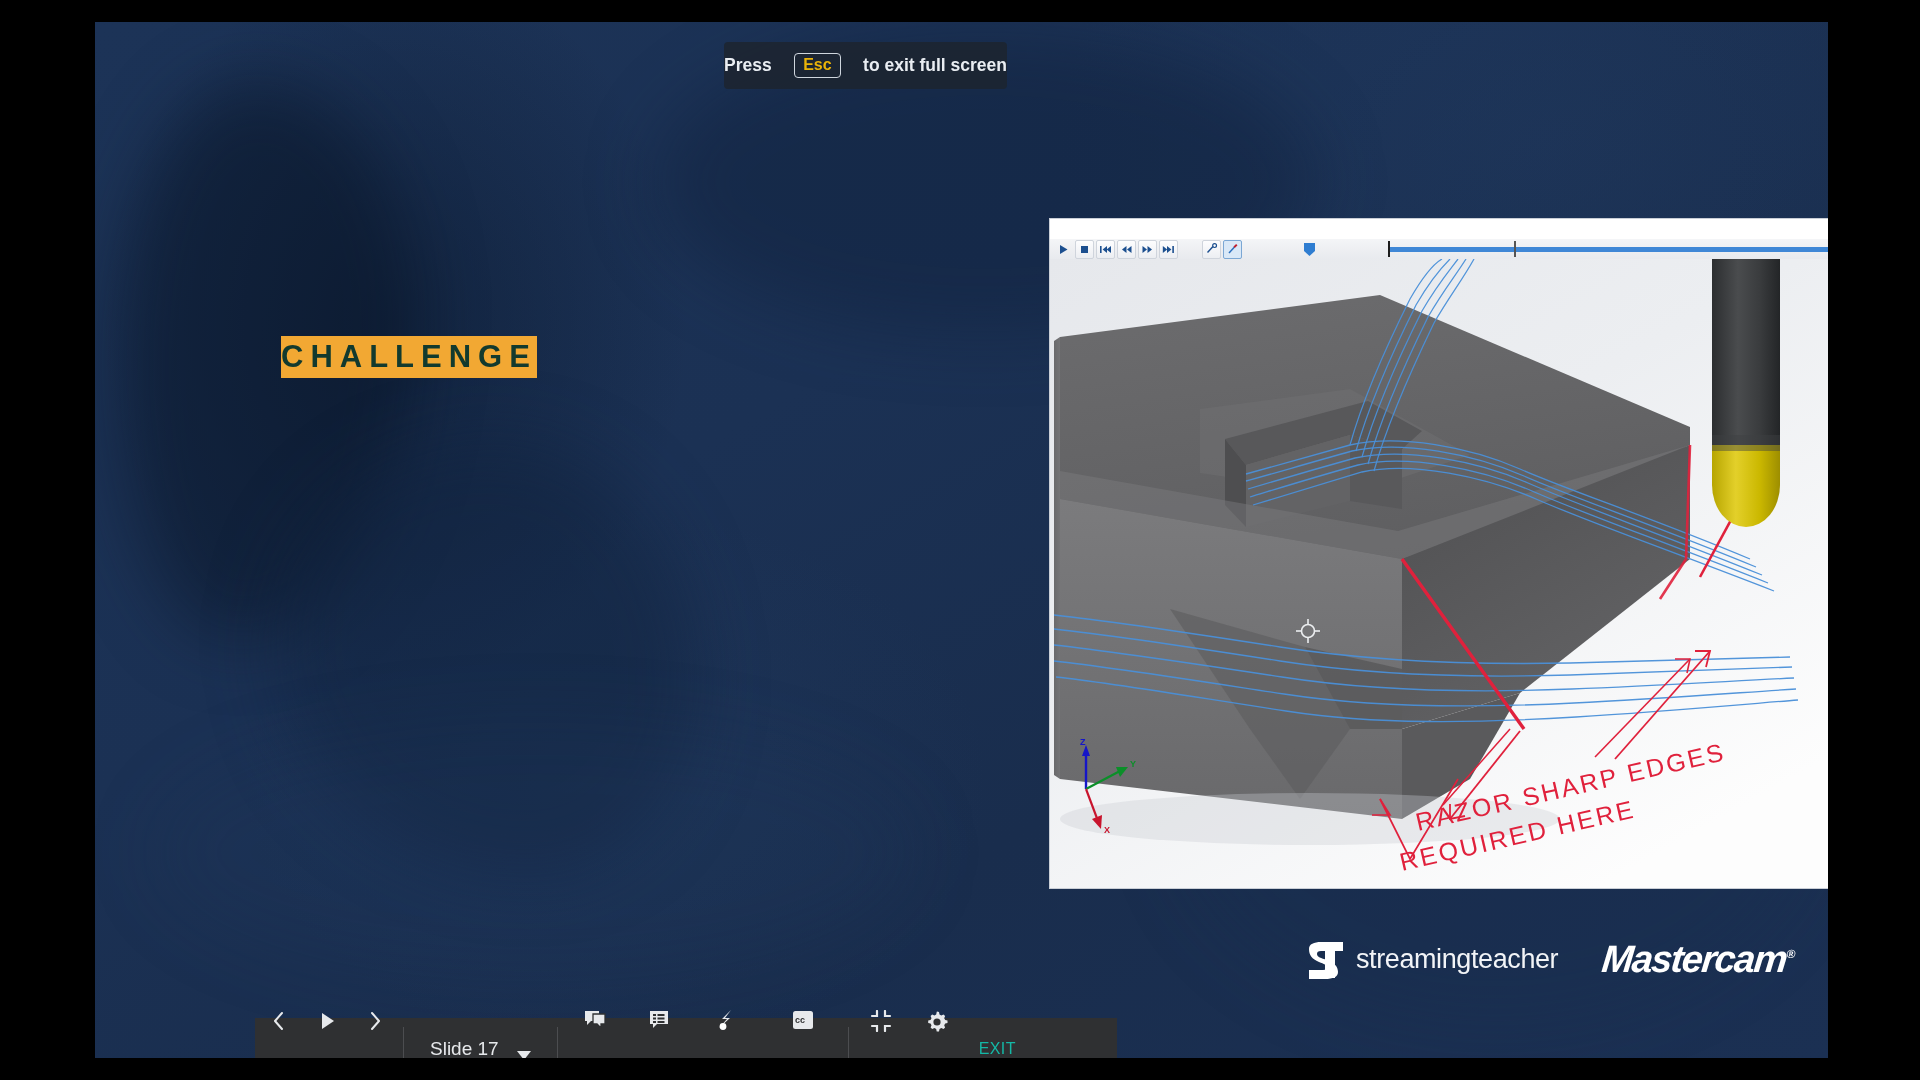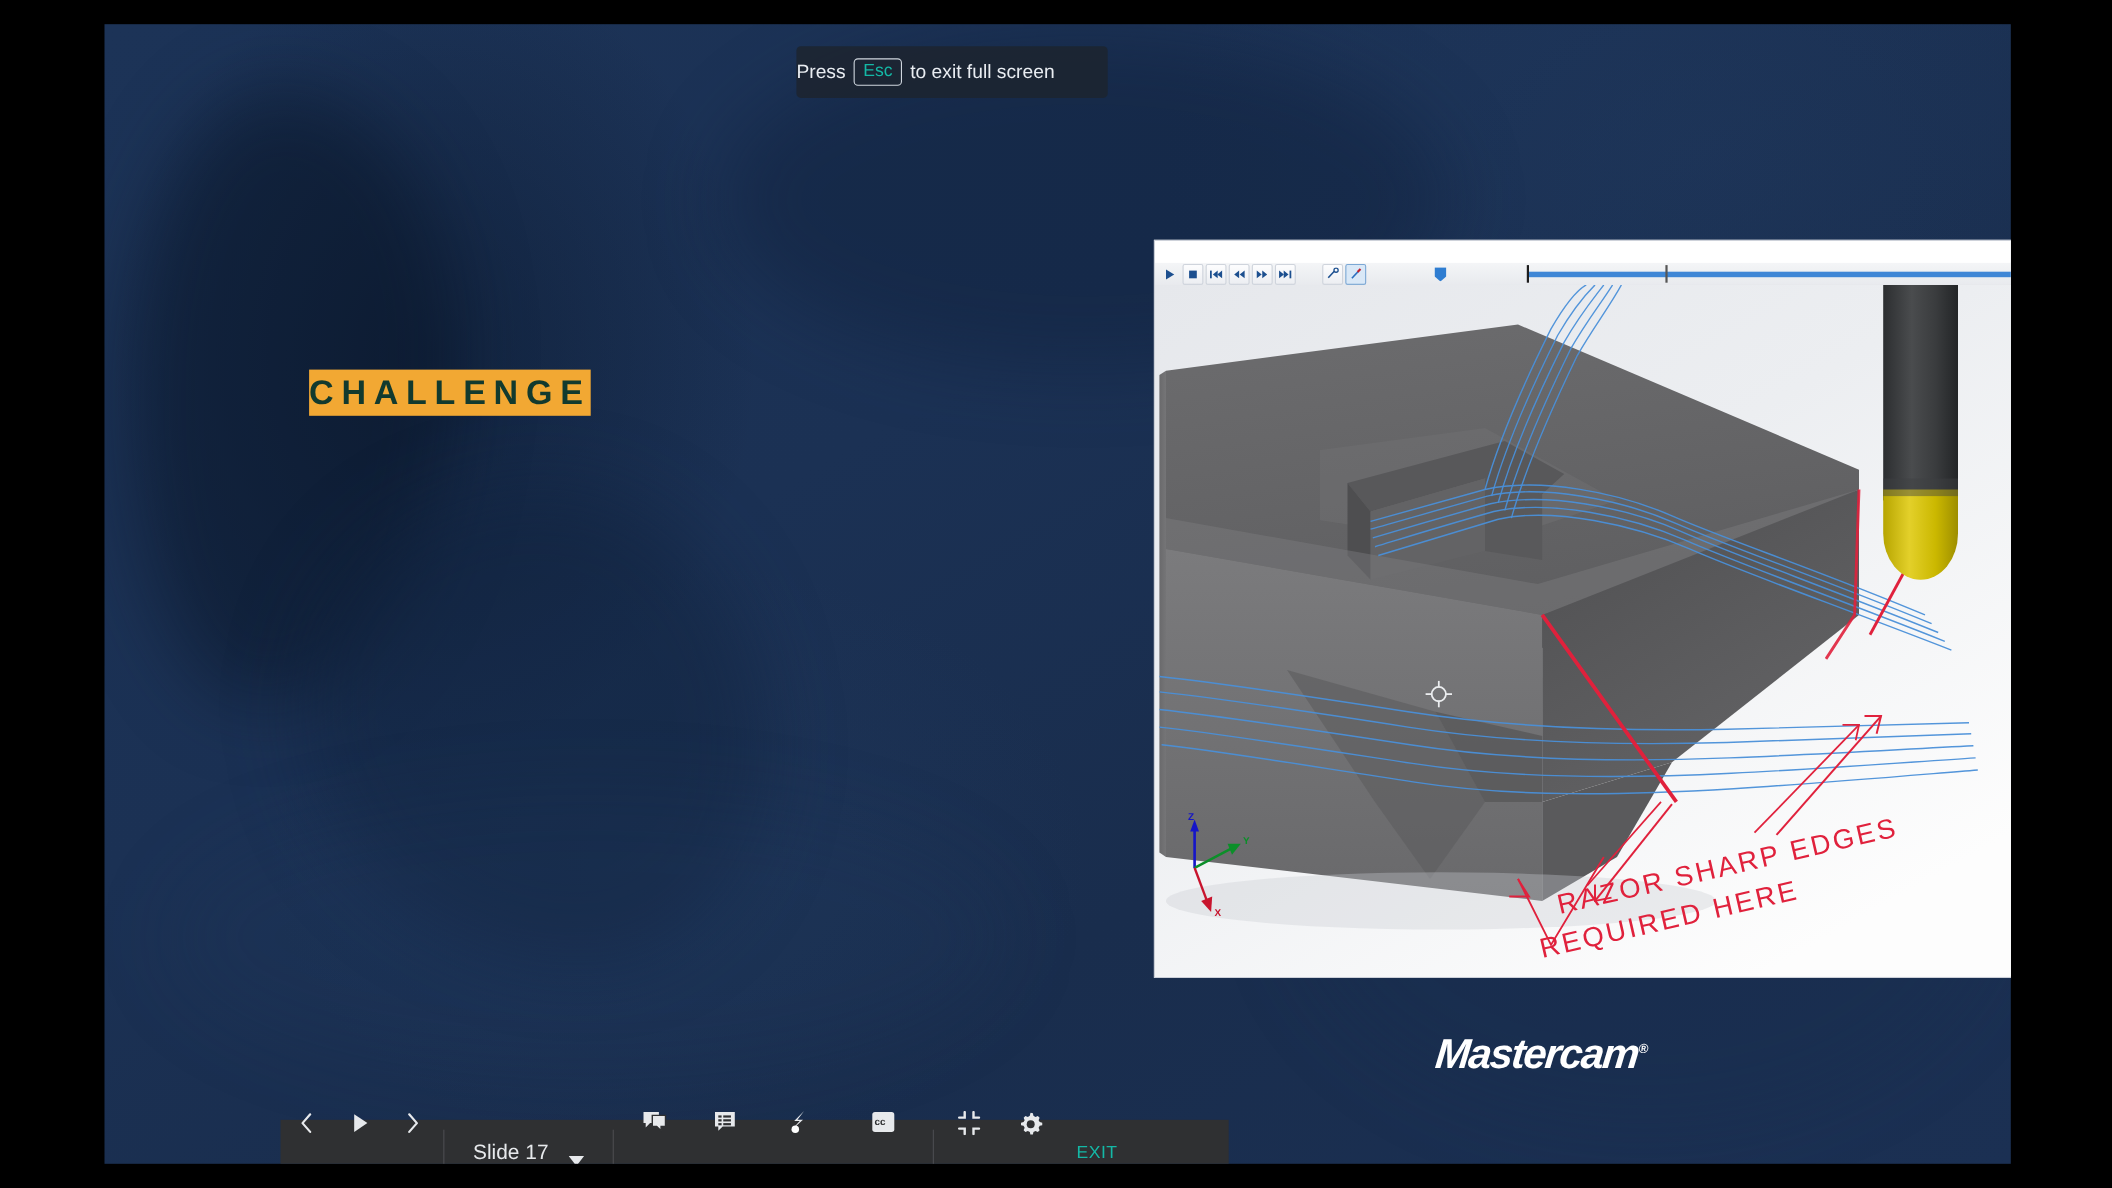--- a/index.html
+++ b/index.html
@@ -22,26 +22,26 @@
   .b1{left:20px;top:60px;width:300px;height:560px;background:rgba(8,20,38,.5);border-radius:46% 54% 60% 40%/50% 42% 58% 50%;}
   .b2{left:180px;top:420px;width:420px;height:430px;background:rgba(16,33,60,.45);border-radius:52% 48% 38% 62%/46% 56% 44% 54%;}
   .b3{left:560px;top:10px;width:660px;height:300px;background:rgba(14,30,56,.38);border-radius:50%;}
   .b4{left:1080px;top:560px;width:640px;height:440px;background:rgba(22,44,78,.22);border-radius:50%;}
   .b5{left:60px;top:700px;width:760px;height:260px;background:rgba(32,58,96,.16);border-radius:50%;}
 
   
   #esc-banner{
     position:absolute;left:724px;top:42px;width:283px;height:47px;
     background:rgba(28,36,48,.88);border-radius:4px;
-    display:flex;align-items:center;justify-content:flex-start;gap:7px;
-    color:#e9edf2;font-size:17.5px;z-index:40;
+    display:flex;align-items:center;justify-content:space-between;gap:7px;
+    color:#e9edf2;font-size:17.5px;z-index:40;font-weight:bold;
   }
   #esc-banner .key{
     border:1.6px solid #cfd6de;border-radius:4px;padding:2px 8px 3px;
-    font-size:16px;line-height:1.1;color:#14b8a6;
+    font-size:16px;line-height:1.1;color:#eab308;
   }
 
   
   #kicker{position:absolute;left:185px;top:112px;color:#fff;font-size:40px;font-weight:700;letter-spacing:-.3px;
           text-shadow:0 2px 5px rgba(0,0,0,.35);}
   #challenge-badge{
     position:absolute;left:186px;top:314px;height:42px;padding:0 0;
     background:#f2a833;color:#123a2e;display:flex;align-items:center;
     font-size:31px;font-weight:700;letter-spacing:7px;
   }
@@ -312,20 +312,26 @@
           </g>
         </svg>
 
         <div class="mc-lbl" style="left:30px;top:478px;color:#1515c8;">Z</div>
         <div class="mc-lbl" style="left:80px;top:500px;color:#0b8f29;">Y</div>
         <div class="mc-lbl" style="left:54px;top:566px;color:#c8142d;">X</div>
       </div>
     </div>
 
     <div id="logo-row">
+      <div id="st-logo">
+        <svg width="42" height="42" viewBox="0 0 42 42">
+          <path d="M4 10 C4 5 9 3 16 3 L38 3 L38 12 L30 12 L30 39 L20 39 L20 12 L16 12 C13 12 12 13 12 15 C12 18 16 19 22 21 C30 24 33 28 33 33 C33 38 28 40 20 40 L4 40 L4 31 L18 31 C21 31 22 30 22 28 C22 26 19 25 14 23 C7 20 4 16 4 10 Z" fill="#ffffff"></path>
+        </svg>
+        <div id="st-word">streamingteacher</div>
+      </div>
       <div id="mc-word">
         <span>Mastercam</span><sup>®</sup>
       </div>
     </div>
 
     <div id="player">
       <div class="pbtn">
         <svg width="20" height="22" viewBox="0 0 20 22">
             <path d="M13 3 L6 11 L13 19" stroke="#e7e9ec" stroke-width="2" fill="none" stroke-linecap="round" stroke-linejoin="round"></path>
           </svg>

